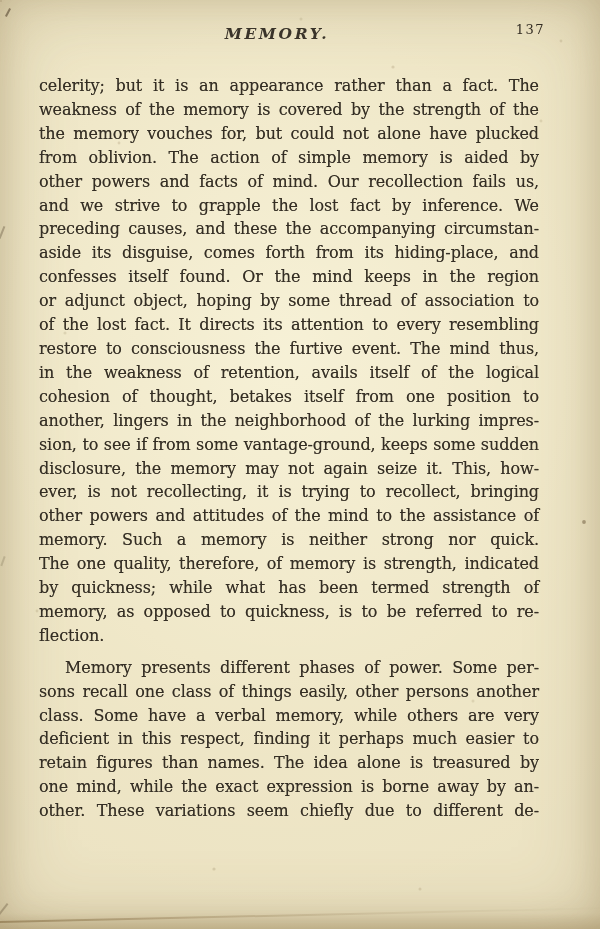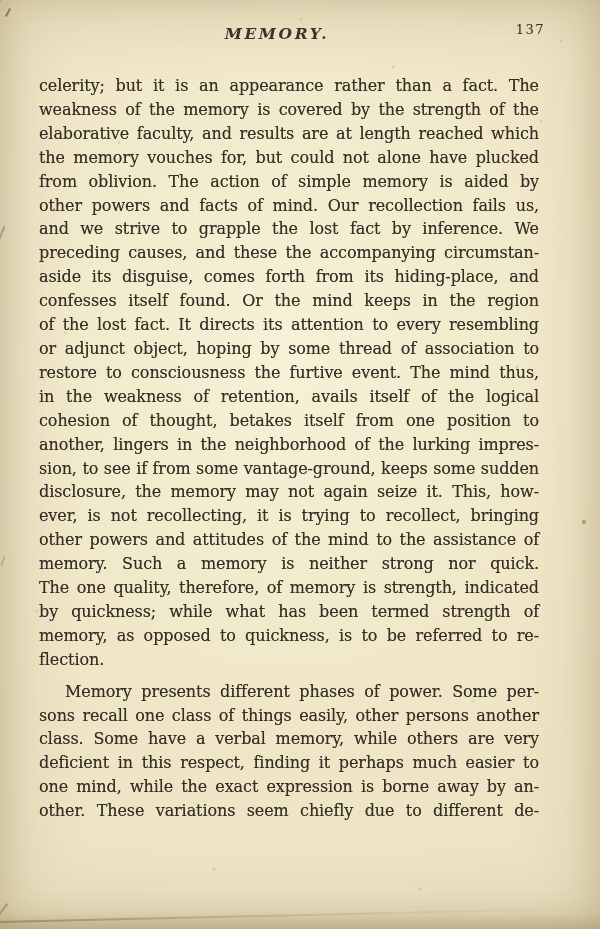--- a/index.html
+++ b/index.html
@@ -114,49 +114,49 @@
 
   <div class="running-head">
     <span class="head-title">MEMORY.</span>
     <span class="page-number">137</span>
   </div>
 
   <div class="text-block">
       <div class="paragraph">
         <div class="line">celerity; but it is an appearance rather than a fact. The</div>
         <div class="line">weakness of the memory is covered by the strength of the</div>
-        <div class="line">elaborative faculty, and results are at length reached which</div>
         <div class="line">the memory vouches for, but could not alone have plucked</div>
         <div class="line">from oblivion. The action of simple memory is aided by</div>
         <div class="line">other powers and facts of mind. Our recollection fails us,</div>
         <div class="line">and we strive to grapple the lost fact by inference. We</div>
         <div class="line">preceding causes, and these the accompanying circumstan-</div>
         <div class="line">aside its disguise, comes forth from its hiding-place, and</div>
         <div class="line">confesses itself found. Or the mind keeps in the region</div>
+        <div class="line">or adjunct object, hoping by some thread of association to</div>
         <div class="line">of the lost fact. It directs its attention to every resembling</div>
-        <div class="line">or adjunct object, hoping by some thread of association to</div>
         <div class="line">restore to consciousness the furtive event. The mind thus,</div>
         <div class="line">in the weakness of retention, avails itself of the logical</div>
         <div class="line">cohesion of thought, betakes itself from one position to</div>
         <div class="line">another, lingers in the neighborhood of the lurking impres-</div>
         <div class="line">sion, to see if from some vantage-ground, keeps some sudden</div>
         <div class="line">disclosure, the memory may not again seize it. This, how-</div>
         <div class="line">ever, is not recollecting, it is trying to recollect, bringing</div>
         <div class="line">other powers and attitudes of the mind to the assistance of</div>
         <div class="line">memory. Such a memory is neither strong nor quick.</div>
         <div class="line">The one quality, therefore, of memory is strength, indicated</div>
         <div class="line">by quickness; while what has been termed strength of</div>
         <div class="line">memory, as opposed to quickness, is to be referred to re-</div>
         <div class="line para-last">flection.</div>
       </div>
       <div class="paragraph indented">
         <div class="line">Memory presents different phases of power. Some per-</div>
         <div class="line">sons recall one class of things easily, other persons another</div>
         <div class="line">class. Some have a verbal memory, while others are very</div>
         <div class="line">deficient in this respect, finding it perhaps much easier to</div>
+        <div class="line">retain figures than names. The idea alone is treasured by</div>
         <div class="line">one mind, while the exact expression is borne away by an-</div>
         <div class="line">other. These variations seem chiefly due to different de-</div>
       </div>
     </div>
 
   <div class="specks"></div>
   <div class="mark mark-top-left"></div>
   <div class="mark mark-left-slash"></div>
   <div class="mark mark-left-slash2"></div>
   <div class="mark mark-bottom-slash"></div>

